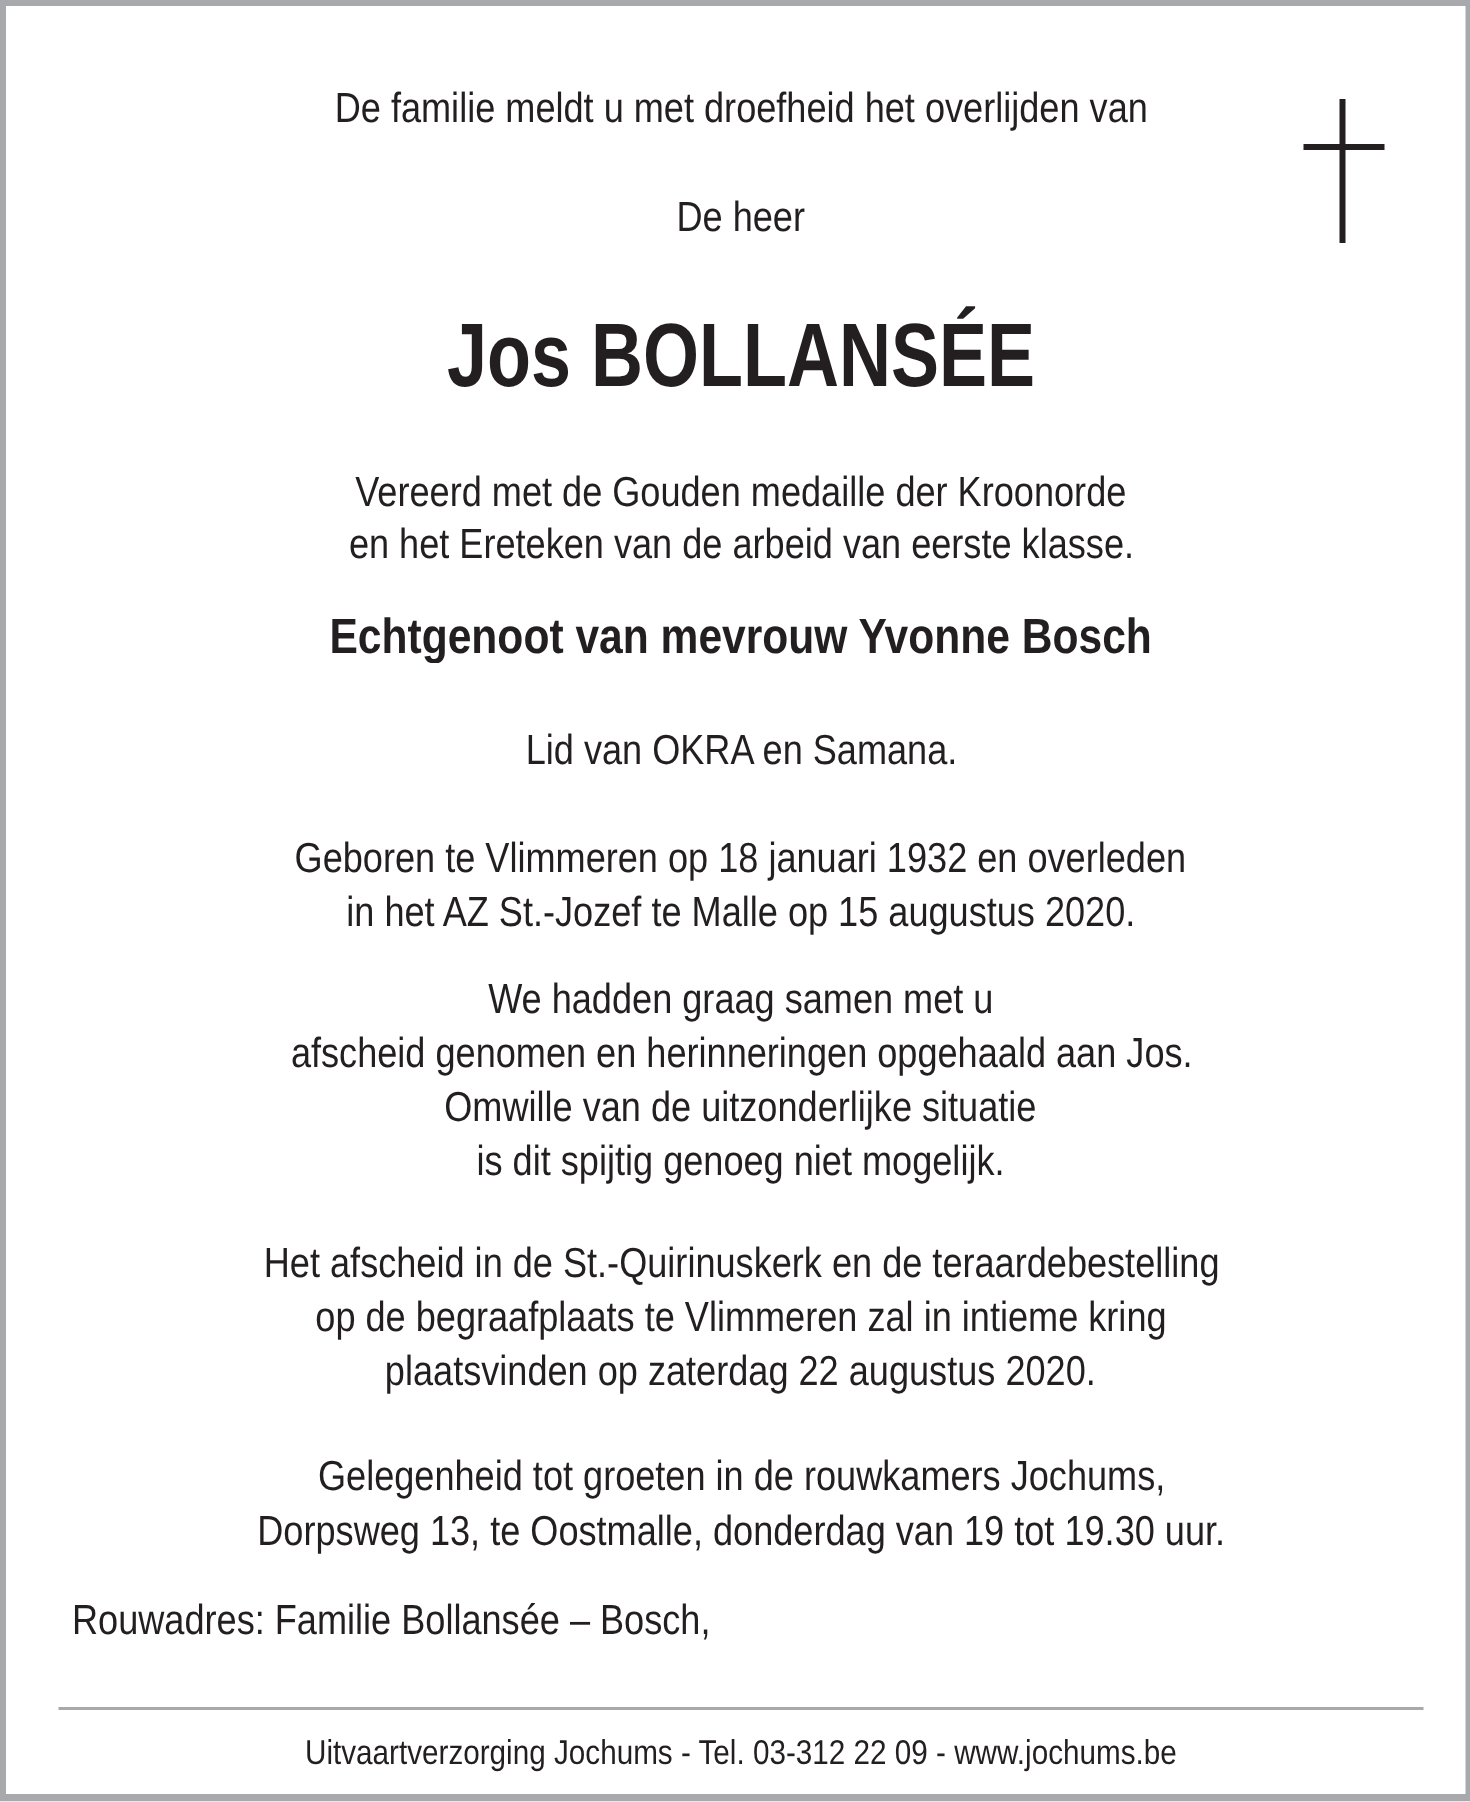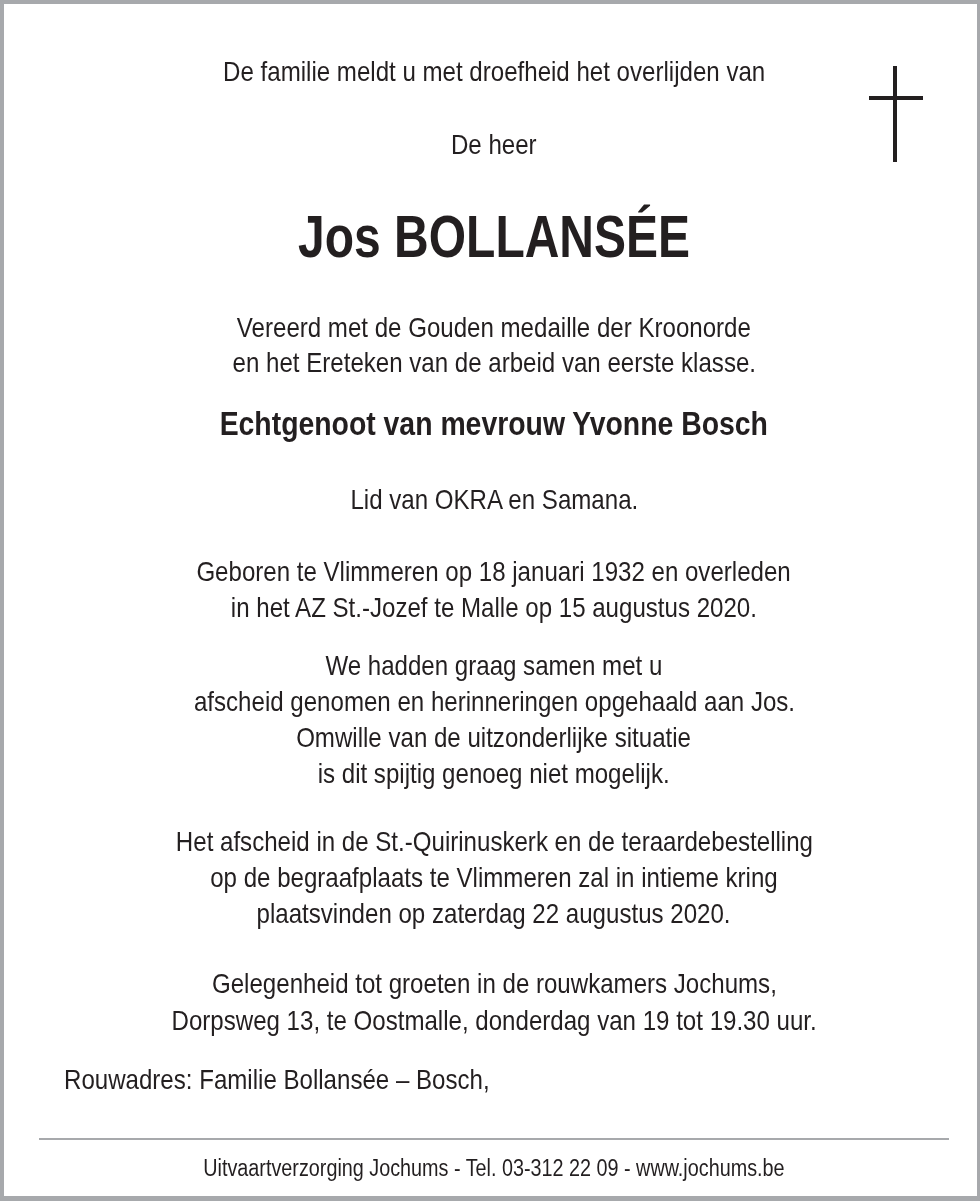--- a/index.html
+++ b/index.html
@@ -6,21 +6,21 @@
   body { width:980px; height:1201px; position:relative; overflow:hidden; font-family:"Liberation Sans", sans-serif; color:#231f20; }
   .frame { position:absolute; left:0; top:0; width:980px; height:1201px; box-sizing:border-box; border:4px solid #a7a9ac; border-right-width:3px; border-bottom-width:5px; background:#fff;padding-left:32px; }
   .line { position:absolute; left:0; width:980px; text-align:center; white-space:nowrap; }
   .line span { display:inline-block; transform-origin:center center; }
   .reg { font-size:28px; }
   .c { transform:scaleX(0.86); }
   .title { font-size:60px; font-weight:bold; }
   .title span { transform:scaleX(0.80); }
   .spouse { font-size:33px; font-weight:bold; }
   .spouse span { transform:scaleX(0.86); }
-  .left { text-align:right; left:60px; width:auto; }
+  .left { text-align:right; left:44px; width:auto; }
   .left span { transform-origin:left center; }
   .footer { font-size:23px; }
   .cross-v { position:absolute; left:889px; top:62px; width:4px; height:96px; background:#231f20; }
   .cross-h { position:absolute; left:865px; top:92px; width:54px; height:4px; background:#231f20; }
   .rule { position:absolute; left:35px; top:1134px; width:910px; height:2px; background:#a7a9ac; }
 </style>
 </head>
 <body>
 
 <div class="frame">

